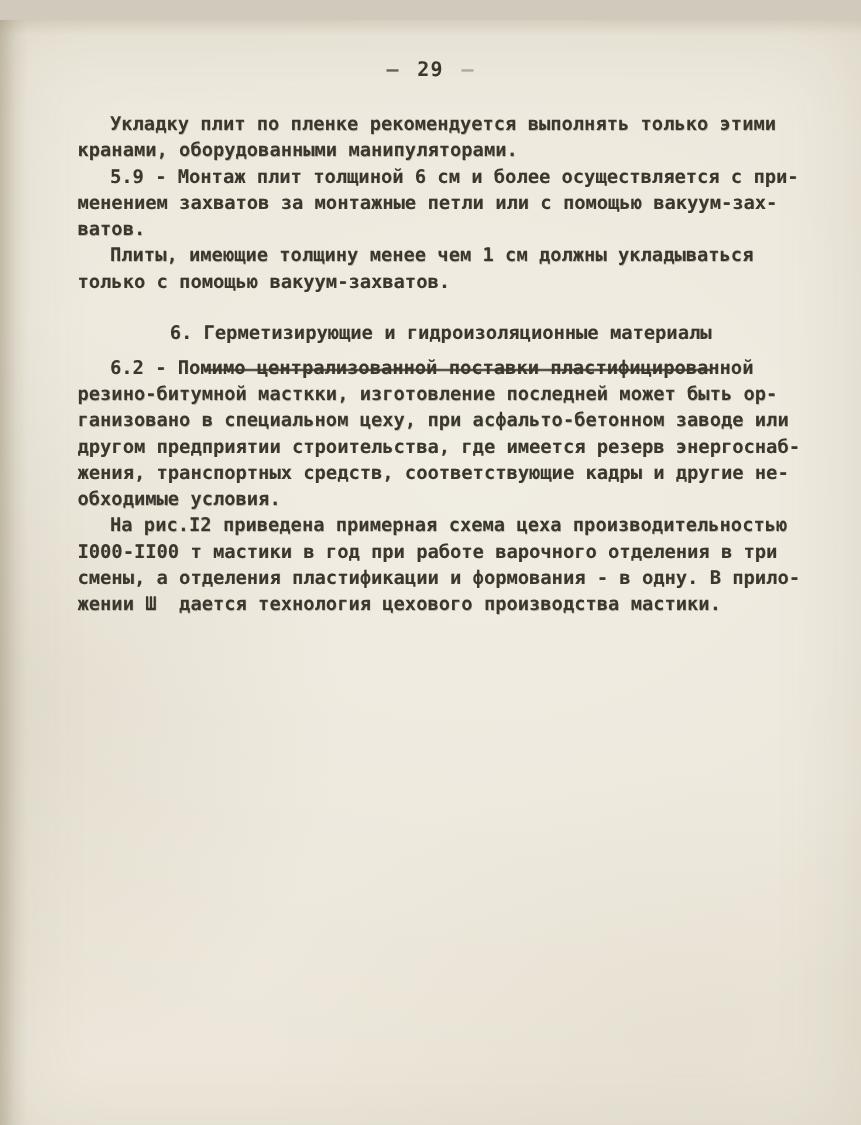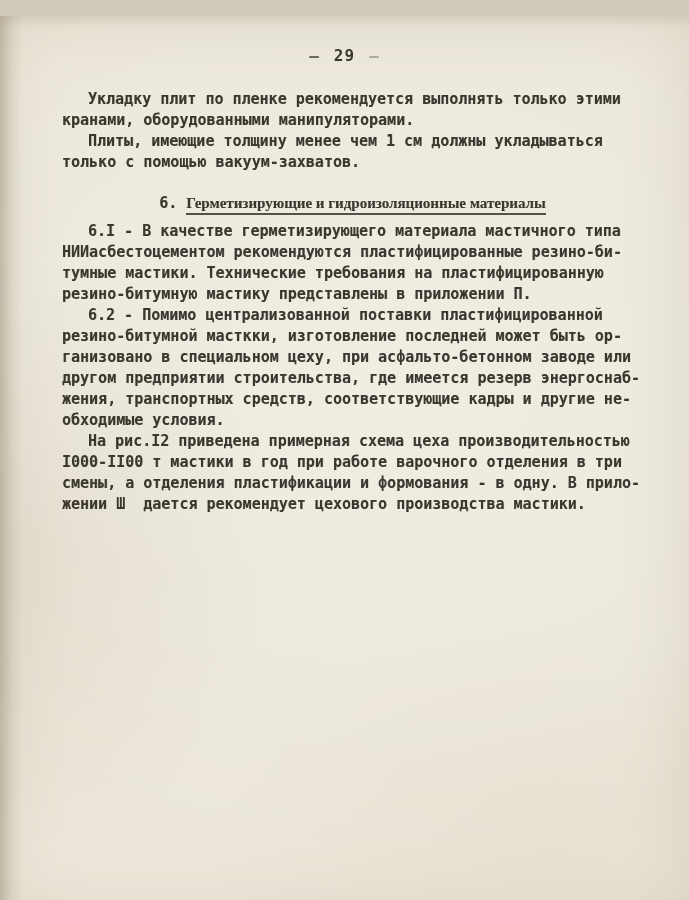--- a/index.html
+++ b/index.html
@@ -61,53 +61,51 @@
   }
   .section-heading {
     margin: 20px 0 7px 0;
     text-align: center;
     text-indent: 0;
     white-space: nowrap;
   }
   .section-heading .heading-number { margin-right: 9px; }
   .section-heading .heading-title {
     border-bottom: 2px solid rgba(59,55,46,0.85);
-    padding-bottom: 2px;
-    font-family: Liberation Serif, serif;
+    padding-bottom: 20px;
   }
 </style>
 </head>
 <body>
 
 <div class="page">
   <div class="edge-left"></div>
   <div class="edge-top"></div>
 
   <div class="page-number">
     <span class="dash-left">—</span><span>29</span><span class="dash-right">—</span>
   </div>
 
   <div class="body-text">
     <p class="para">Укладку плит по пленке рекомендуется выполнять только этими
 кранами, оборудованными манипуляторами.</p>
+    <p class="para">5.9 - Монтаж плит толщиной 6 см и более осуществляется с при-
+менением захватов за монтажные петли или с помощью вакуум-зах-
+ватов.</p>
     <p class="para">Плиты, имеющие толщину менее чем 1 см должны укладываться
 только с помощью вакуум-захватов.</p>
 
     <p class="para section-heading">
       <span class="heading-number">6.</span><span class="heading-title">Герметизирующие и гидроизоляционные материалы</span>
     </p>
 
-    <p class="para">6.I - В качестве герметизирующего материала мастичного типа
-НИИасбестоцементом рекомендуются пластифицированные резино-би-
-тумные мастики. Технические требования на пластифицированную
-резино-битумную мастику представлены в приложении П.</p>
     <p class="para">6.2 - Помимо централизованной поставки пластифицированной
 резино-битумной масткки, изготовление последней может быть ор-
 ганизовано в специальном цеху, при асфальто-бетонном заводе или
 другом предприятии строительства, где имеется резерв энергоснаб-
 жения, транспортных средств, соответствующие кадры и другие не-
 обходимые условия.</p>
     <p class="para">На рис.I2 приведена примерная схема цеха производительностью
 I000-II00 т мастики в год при работе варочного отделения в три
 смены, а отделения пластификации и формования - в одну. В прило-
-жении Ш  дается рекомендует цехового производства мастики.</p>
+жении Ш  дается технология цехового производства мастики.</p>
   </div>
 </div>
 
 </body></html>

